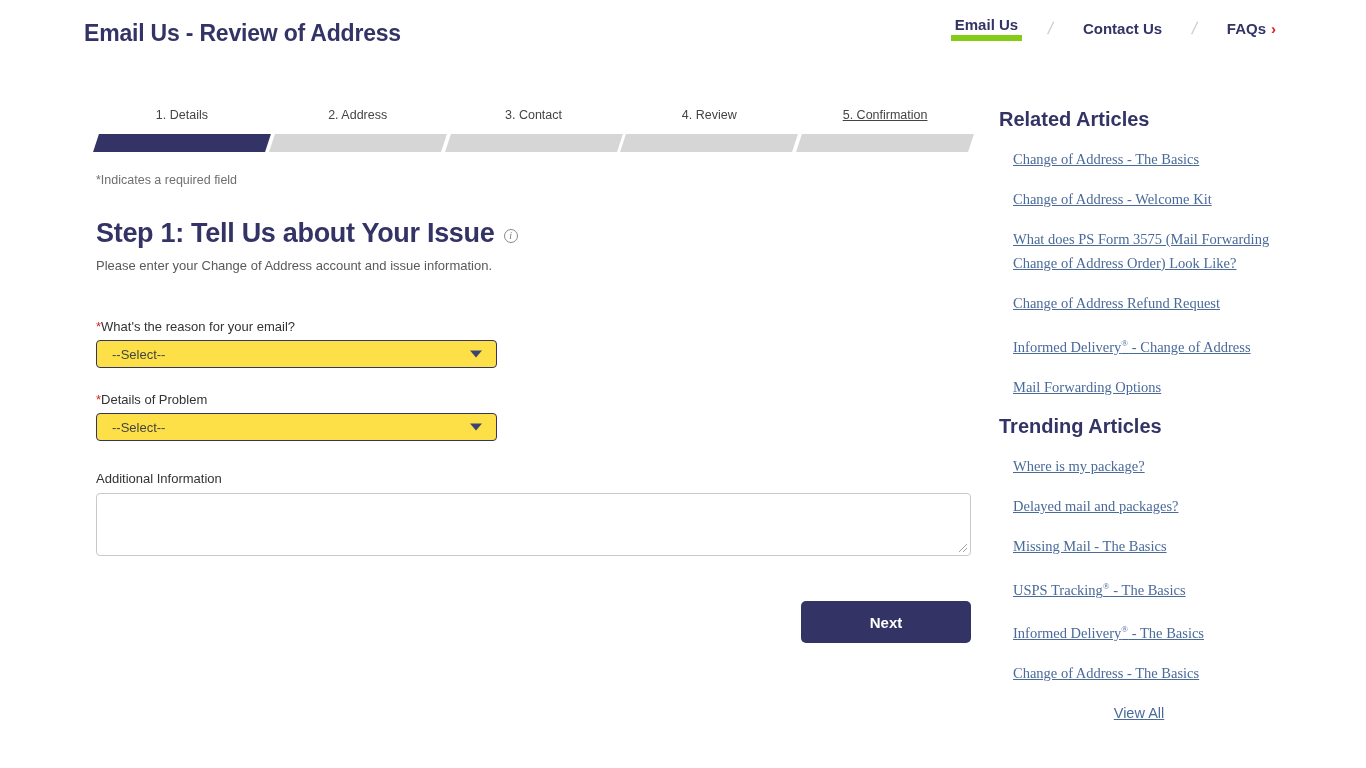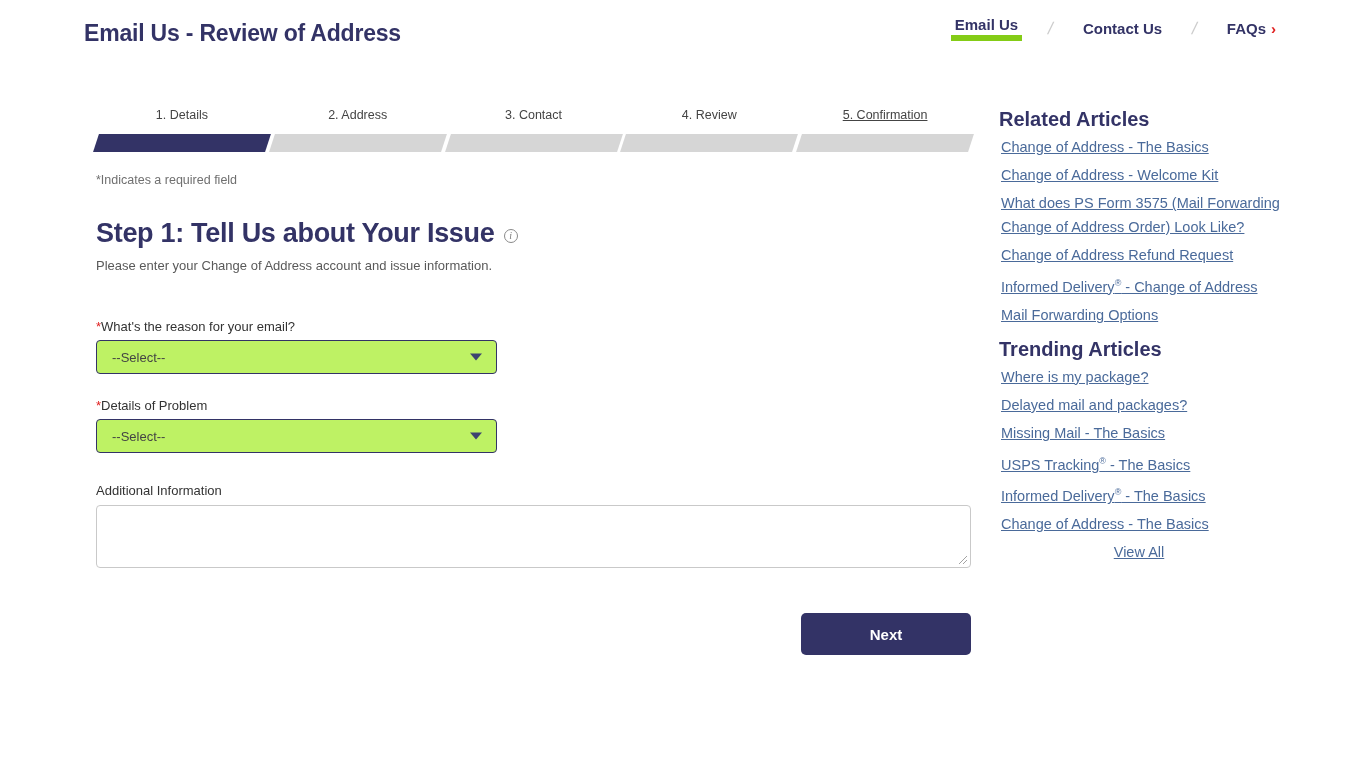--- a/index.html
+++ b/index.html
@@ -155,24 +155,24 @@
     color: #e02020;
     font-size: 13px;
     vertical-align: top;
     line-height: 1;
     position: relative;
     top: 1px;
   }
   .select-box, .date-box {
     position: relative;
     width: 401px;
-    height: 34px;
+    height: 28px;
     border: 1px solid #333366;
     border-radius: 4px;
-    background: #bef264;
+    background: #fde047;
   }
   .select-text {
     position: absolute;
     left: 15px; top: 50%;
     transform: translateY(-50%);
     font-size: 13px;
     color: #444444;
   }
   .select-arrow {
     position: absolute;
@@ -256,21 +256,21 @@
 
   
   .side-title {
     font-size: 20px;
     font-weight: bold;
     color: #333366;
     margin: 0 0 4px 2px;
   }
   .side-title.second { margin-top: 11px; }
   .side-list { list-style: none; margin: 0; padding: 0; }
-  .side-list li { margin: 4px; padding: 0; }
+  .side-list li { margin: 16px; padding: 0; font-family: Liberation Serif, serif; }
   .side-list a {
     display: inline;
     font-size: 14.5px;
     line-height: 24px;
     color: #4a6a9a;
     text-decoration: underline;
   }
   .side-list a sup { font-size: 9px; }
   .view-all-row {
     text-align: center;

